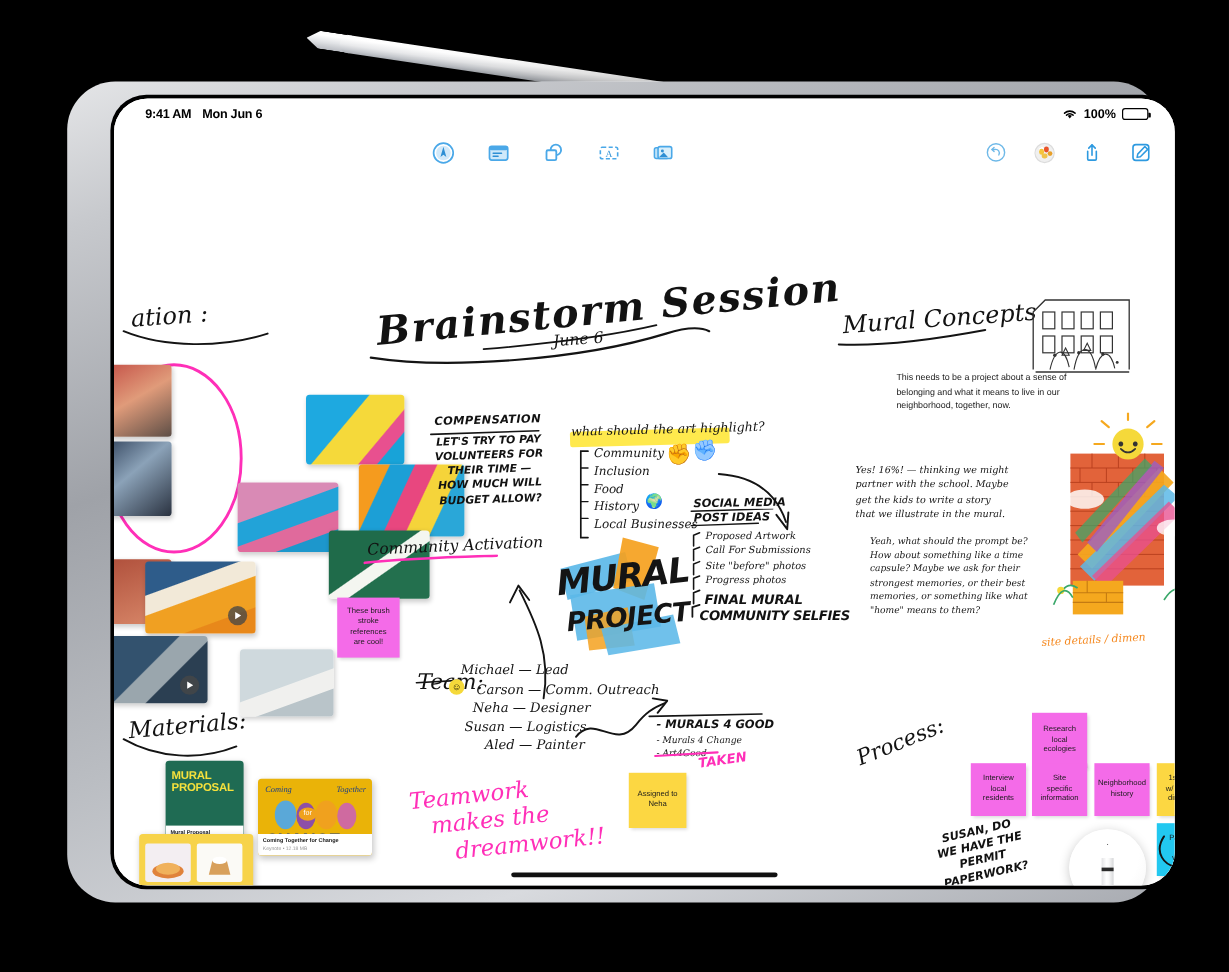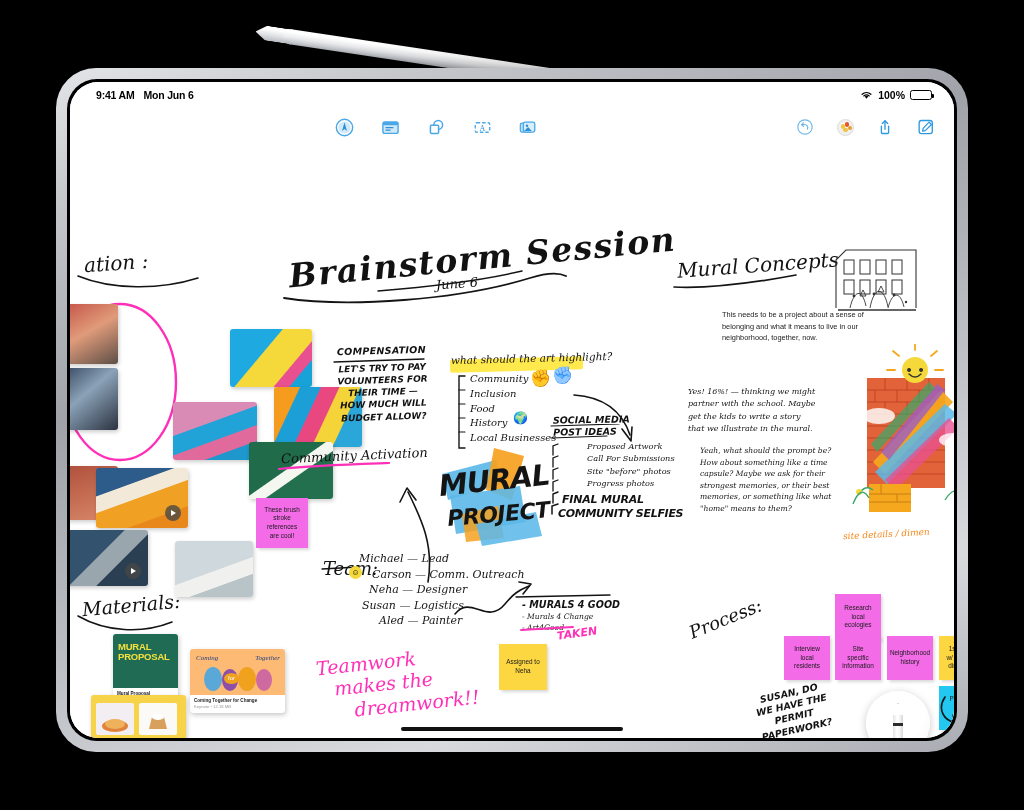--- a/index.html
+++ b/index.html
@@ -45,21 +45,21 @@
   .ipad {
     position: absolute; left: 56px; top: 68px;
     width: 912px; height: 684px;
     background: linear-gradient(160deg,#e4e5e7 0%,#c7c9cd 12%,#9fa2a8 35%,#babdc2 58%,#d8dade 80%,#a8abb1 100%);
     border-radius: 40px;
     box-shadow: 0 6px 30px rgba(0,0,0,.55);
     padding: 11px;
   }
   .ipad-inner {
     width: 100%; height: 100%;
-    background: #000; border-radius: 30px; padding: 3px;
+    background: #000; border-radius: 30px; padding: 3px; margin-left: 25px;
   }
   .screen {
     position: relative; width: 100%; height: 100%;
     background: #fff; border-radius: 28px; overflow: hidden;
   }
 
   
   .statusbar {
     position: relative; height: 26px; width: 100%;
     display: flex; align-items: center; justify-content: space-between;
@@ -346,21 +346,21 @@
         <div class="doccard" style="left:43px; top:488px; width:65px; height:72px; background:#1f6b53;">
           <div style="position:absolute;left:5px;top:8px;color:#f5e13c;font-weight:bold;font-size:9.5px;line-height:1.05;letter-spacing:-.2px;">
             <span>MURAL</span><br><span>PROPOSAL</span>
           </div>
           <div class="caption">
             <b>Mural Proposal</b>
             <span>Keynote • 10.4 MB</span>
           </div>
         </div>
 
-        <div class="doccard" style="left:120px; top:503px; width:95px; height:64px; background:#fdba74;">
+        <div class="doccard" style="left:120px; top:503px; width:95px; height:64px; background:#eab308;">
           <div style="position:absolute;left:6px;top:5px;right:5px;display:flex;justify-content:space-between;color:#1c3f86;font-size:7px;font-family:'Liberation Serif',serif;font-style:italic;">
             <span>Coming</span>
                 <span>Together</span>
           </div>
           <svg style="position:absolute;left:10px;top:14px;" width="78" height="30">
             <ellipse cx="13" cy="16" rx="9" ry="12" fill="#5aa8d8"></ellipse>
             <ellipse cx="30" cy="17" rx="8" ry="11" fill="#8d4fa8"></ellipse>
             <ellipse cx="47" cy="16" rx="9" ry="12" fill="#f0a11e"></ellipse>
             <ellipse cx="64" cy="17" rx="8" ry="11" fill="#cf6aa0"></ellipse>
           </svg>
@@ -426,21 +426,21 @@
         </svg>
 
         <svg class="ink" style="left:480px; top:296px;" width="12" height="74">
           <path d="M8 2 L3 4 L3 13" stroke="#141414" stroke-width="1.3" fill="none" stroke-linecap="round"></path>
           <path d="M8 14 L3 16 L3 25" stroke="#141414" stroke-width="1.3" fill="none" stroke-linecap="round"></path>
           <path d="M8 26 L3 28 L3 37" stroke="#141414" stroke-width="1.3" fill="none" stroke-linecap="round"></path>
           <path d="M8 38 L3 40 L3 49" stroke="#141414" stroke-width="1.3" fill="none" stroke-linecap="round"></path>
           <path d="M8 50 L3 52 L3 61" stroke="#141414" stroke-width="1.4" fill="none" stroke-linecap="round"></path>
           <path d="M8 62 L2 64 L2 72" stroke="#141414" stroke-width="1.5" fill="none" stroke-linecap="round"></path>
         </svg>
-        <div class="ink note" style="left:517px; top:294px; font-size:8.2px; line-height:1.52;font-style:italic;">
+        <div class="ink note" style="left:493px; top:294px; font-size:8.2px; line-height:1.52;font-style:italic;">
           <div>Proposed Artwork</div>
           <div>Call For Submissions</div>
           <div>Site "before" photos</div>
           <div>Progress photos</div>
         </div>
         <div class="ink print" style="left:492px; top:348px; font-size:11px; letter-spacing:-.2px;">FINAL MURAL</div>
         <div class="ink print" style="left:488px; top:362px; font-size:11px; letter-spacing:-.3px;">COMMUNITY SELFIES</div>
 
         <svg class="mural-logo" style="left:362px; top:292px;" width="124" height="112">
           <g>

